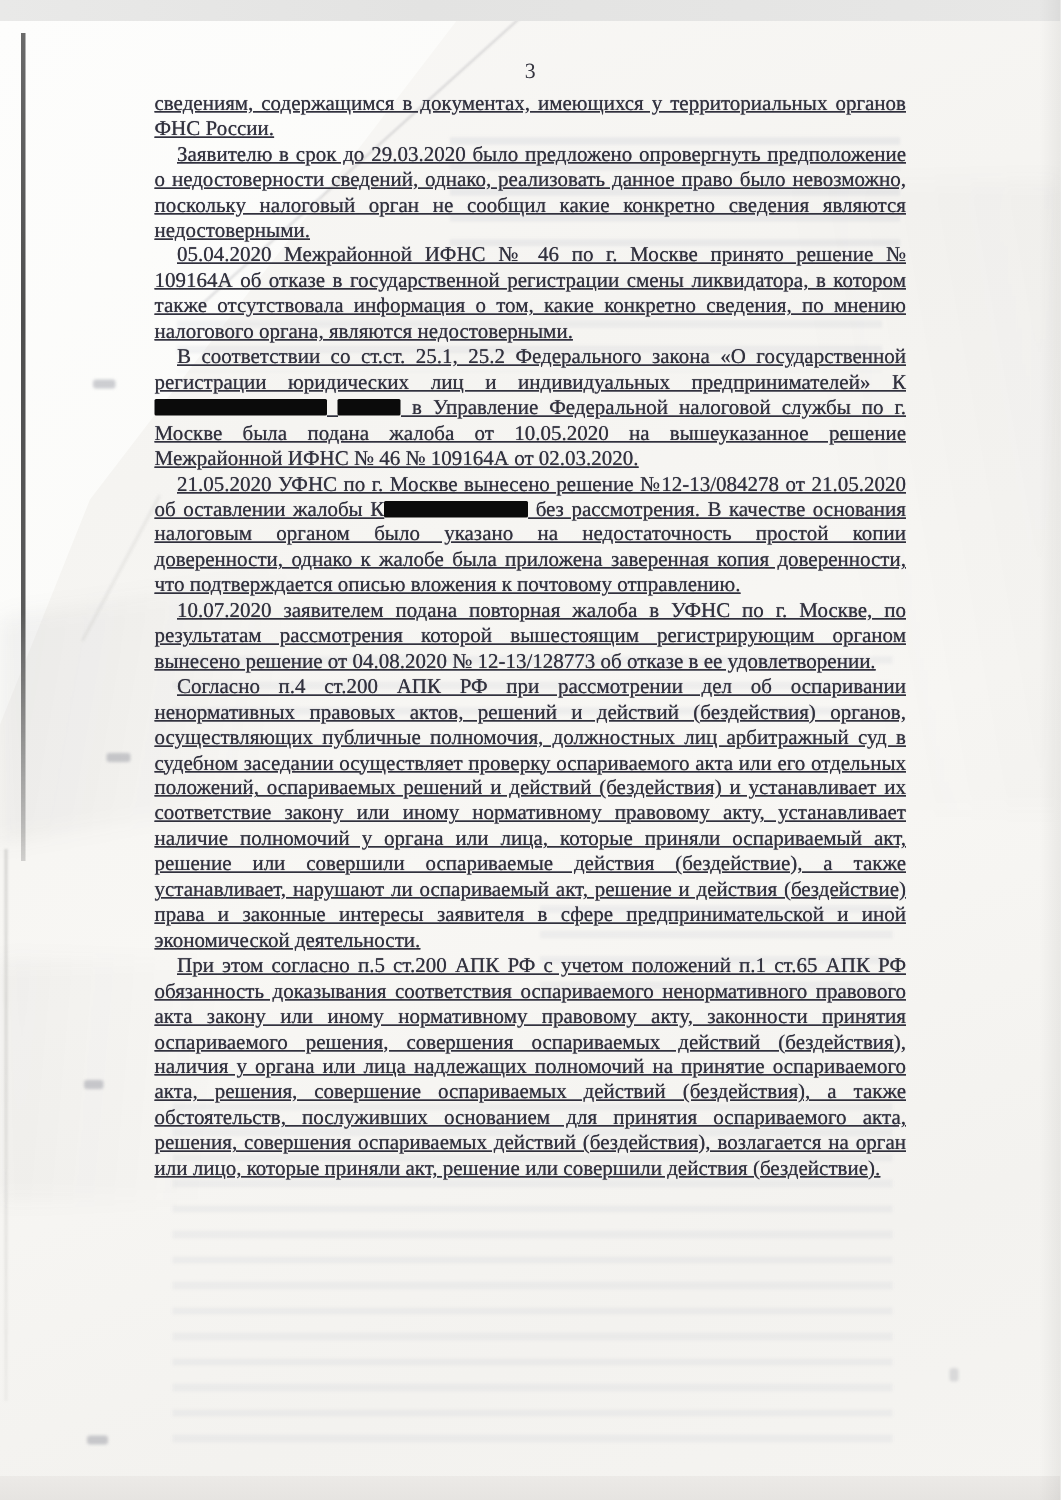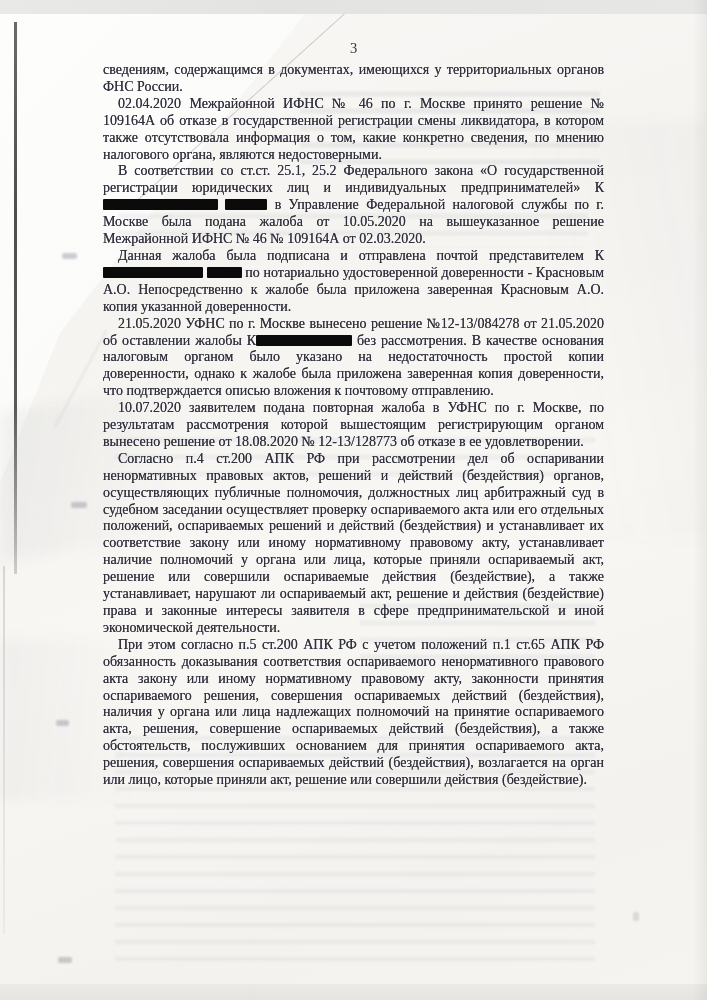--- a/index.html
+++ b/index.html
@@ -88,20 +88,21 @@
   .page-number{
     position:absolute;left:0;top:40px;width:707px;
     text-align:center;font-size:14.5px;color:#34343f;
   }
   
   .document-body{
     position:absolute;left:103px;top:62px;width:501px;
     font-size:14px;line-height:16.9px;color:#31313d;
     text-align:justify;
     text-shadow:0 0 0.45px rgba(45,45,65,0.85);
+    text-decoration:underline;
   }
   .document-body p{margin:0;padding:0;}
   .document-body p.indent{text-indent:15px;}
   .redaction{
     display:inline-block;height:11px;background:#0b0b0b;
     vertical-align:-1px;border-radius:1px;
   }
 </style>
 </head>
 <body>
@@ -131,22 +132,22 @@
   <div class="artifact artifact-1"></div>
   <div class="artifact artifact-2"></div>
   <div class="artifact artifact-3"></div>
   <div class="artifact artifact-4"></div>
   <div class="artifact artifact-5"></div>
 
   <div class="page-number">3</div>
 
   <div class="document-body">
       <p class="">сведениям, содержащимся в документах, имеющихся у территориальных органов ФНС России.</p>
-      <p class="indent">02.04.2020 Межрайонной ИФНС № 46 по г. Москве принято решение № 109164А об отказе в государственной регистрации смены ликвидатора, в котором также отсутствовала информация о том, какие конкретно сведения, по мнению налогового органа, являются недостоверными.</p>
+      <p class="indent">Заявителю в срок до 29.03.2020 было предложено опровергнуть предположение о недостоверности сведений, однако, реализовать данное право было невозможно, поскольку налоговый орган не сообщил какие конкретно сведения являются недостоверными.</p>
+      <p class="indent">05.04.2020 Межрайонной ИФНС № 46 по г. Москве принято решение № 109164А об отказе в государственной регистрации смены ликвидатора, в котором также отсутствовала информация о том, какие конкретно сведения, по мнению налогового органа, являются недостоверными.</p>
       <p class="indent">В соответствии со ст.ст. 25.1, 25.2 Федерального закона «О государственной регистрации юридических лиц и индивидуальных предпринимателей» К<span class="redaction" style="width: 115px;"></span> <span class="redaction" style="width: 42px;"></span> в Управление Федеральной налоговой службы по г. Москве была подана жалоба от 10.05.2020 на вышеуказанное решение Межрайонной ИФНС № 46 № 109164А от 02.03.2020.</p>
-      <p class="indent">Данная жалоба была подписана и отправлена почтой представителем К<span class="redaction" style="width: 100px;"></span> <span class="redaction" style="width: 35px;"></span> по нотариально удостоверенной доверенности - Красновым А.О. Непосредственно к жалобе была приложена заверенная Красновым А.О. копия указанной доверенности.</p>
       <p class="indent">21.05.2020 УФНС по г. Москве вынесено решение №12-13/084278 от 21.05.2020 об оставлении жалобы К<span class="redaction" style="width: 96px;"></span> без рассмотрения. В качестве основания налоговым органом было указано на недостаточность простой копии доверенности, однако к жалобе была приложена заверенная копия доверенности, что подтверждается описью вложения к почтовому отправлению.</p>
-      <p class="indent">10.07.2020 заявителем подана повторная жалоба в УФНС по г. Москве, по результатам рассмотрения которой вышестоящим регистрирующим органом вынесено решение от 18.08.2020 № 12-13/128773 об отказе в ее удовлетворении.</p>
+      <p class="indent">10.07.2020 заявителем подана повторная жалоба в УФНС по г. Москве, по результатам рассмотрения которой вышестоящим регистрирующим органом вынесено решение от 04.08.2020 № 12-13/128773 об отказе в ее удовлетворении.</p>
       <p class="indent">Согласно п.4 ст.200 АПК РФ при рассмотрении дел об оспаривании ненормативных правовых актов, решений и действий (бездействия) органов, осуществляющих публичные полномочия, должностных лиц арбитражный суд в судебном заседании осуществляет проверку оспариваемого акта или его отдельных положений, оспариваемых решений и действий (бездействия) и устанавливает их соответствие закону или иному нормативному правовому акту, устанавливает наличие полномочий у органа или лица, которые приняли оспариваемый акт, решение или совершили оспариваемые действия (бездействие), а также устанавливает, нарушают ли оспариваемый акт, решение и действия (бездействие) права и законные интересы заявителя в сфере предпринимательской и иной экономической деятельности.</p>
       <p class="indent">При этом согласно п.5 ст.200 АПК РФ с учетом положений п.1 ст.65 АПК РФ обязанность доказывания соответствия оспариваемого ненормативного правового акта закону или иному нормативному правовому акту, законности принятия оспариваемого решения, совершения оспариваемых действий (бездействия), наличия у органа или лица надлежащих полномочий на принятие оспариваемого акта, решения, совершение оспариваемых действий (бездействия), а также обстоятельств, послуживших основанием для принятия оспариваемого акта, решения, совершения оспариваемых действий (бездействия), возлагается на орган или лицо, которые приняли акт, решение или совершили действия (бездействие).</p>
     </div>
 
 </div>
 
 </body></html>

